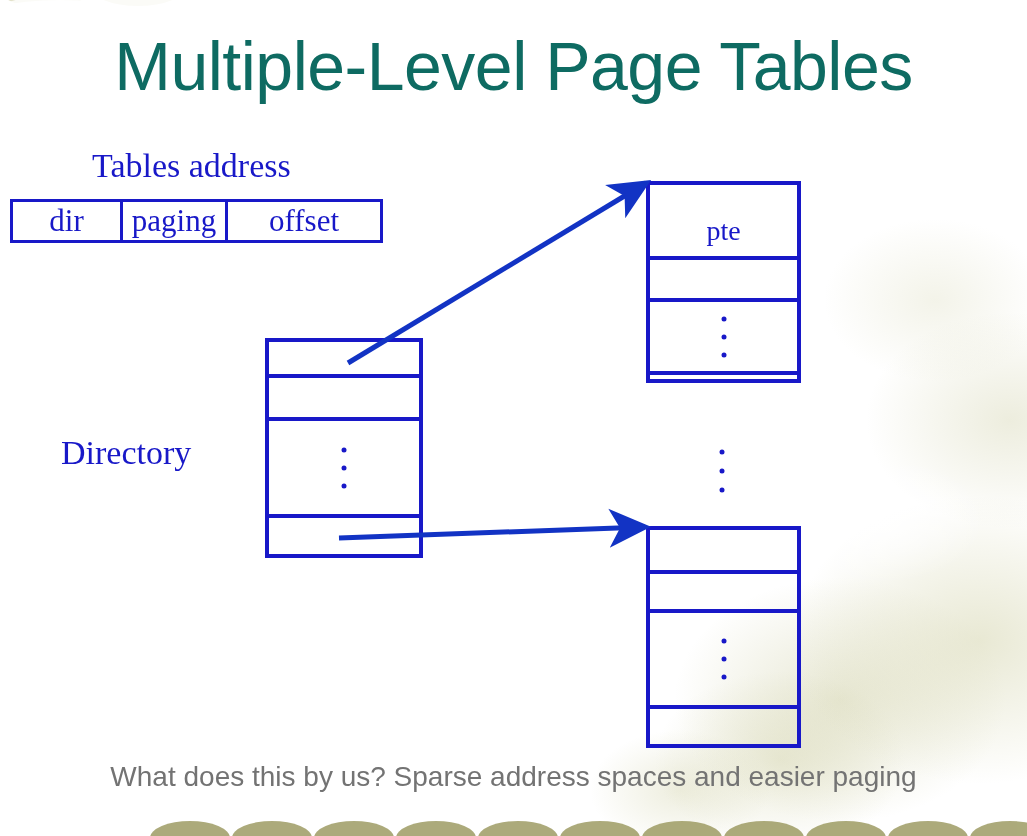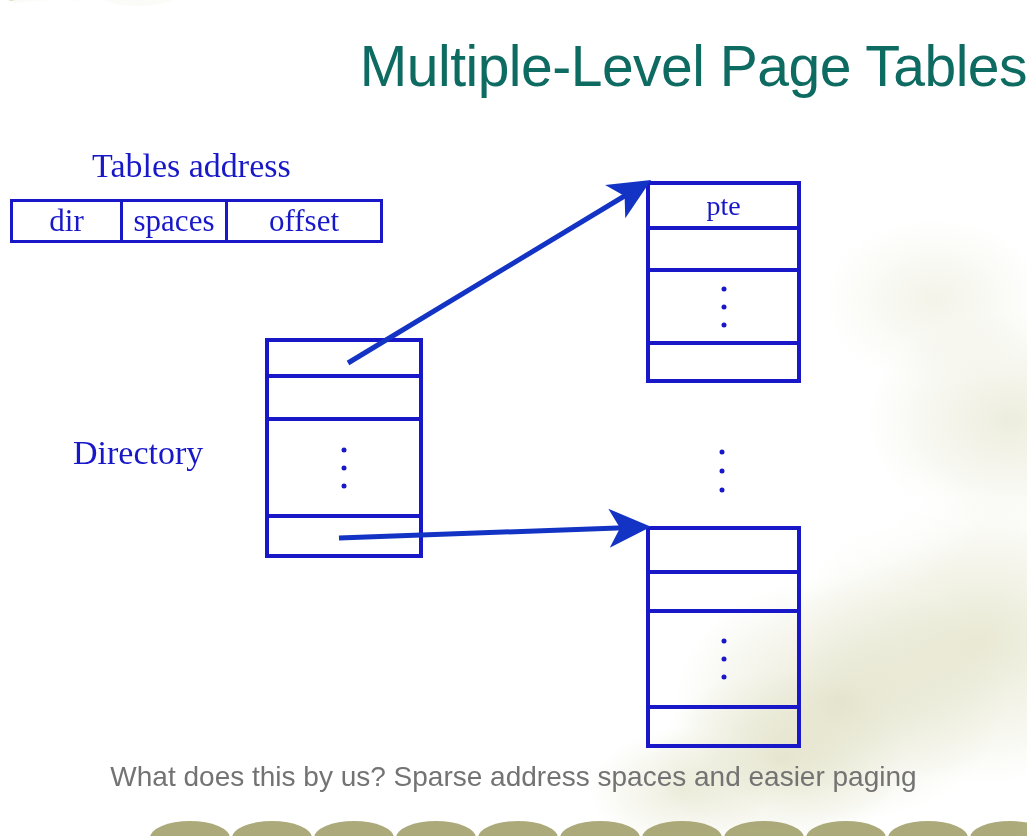--- a/index.html
+++ b/index.html
@@ -42,22 +42,22 @@
     width: 1027px; height: 34px;
     pointer-events: none;
   }
 
   
   #title {
     position: absolute;
     left: 0;
     top: 28px;
     width: 1027px;
-    text-align: right;
-    font-size: 57px;
+    text-align: center;
+    font-size: 68px;
     line-height: 76px;
     color: #0e6b62;
     font-family: "Liberation Sans", sans-serif;
     letter-spacing: -0.5px;
     white-space: nowrap;
   }
 
   
   .serif-label {
     position: absolute;
@@ -65,21 +65,21 @@
     font-family: "Liberation Serif", serif;
     white-space: nowrap;
   }
   #virtual-address-label {
     left: 92px;
     top: 146px;
     font-size: 34px;
     line-height: 40px;
   }
   #directory-label {
-    left: 73px;
+    left: 61px;
     top: 432px;
     font-size: 34px;
     line-height: 42px;
   }
 
   
   #address-box {
     position: absolute;
     left: 10px;
     top: 199px;
@@ -151,21 +151,21 @@
 
   
   #directory-table { left: 265px; top: 338px; width: 158px; height: 220px; }
   #directory-table .r0 { height: 36px; }
   #directory-table .r1 { height: 43px; }
   #directory-table .r2 { height: 97px; }
   #directory-table .r3 { height: 36px; }
 
   
   #pte-table-top { left: 646px; top: 181px; width: 155px; height: 202px; }
-  #pte-table-top .r0 { height: 45px; }
+  #pte-table-top .r0 { height: 55px; margin-top: 20px; }
   #pte-table-top .r1 { height: 42px; }
   #pte-table-top .r2 { height: 73px; }
   #pte-table-top .r3 { height: 34px; }
 
   
   #pte-table-bottom { left: 646px; top: 526px; width: 155px; height: 222px; }
   #pte-table-bottom .r0 { height: 44px; }
   #pte-table-bottom .r1 { height: 39px; }
   #pte-table-bottom .r2 { height: 96px; }
   #pte-table-bottom .r3 { height: 35px; }
@@ -217,21 +217,21 @@
     <ellipse cx="1010" cy="36" rx="40" ry="17"></ellipse>
   </g>
 </svg>
 
 <div id="title">Multiple-Level Page Tables</div>
 
 <div id="virtual-address-label" class="serif-label">Tables address</div>
 
 <div id="address-box">
   <div class="addr-cell c0">dir</div>
-  <div class="addr-cell c1">spaces</div>
+  <div class="addr-cell c1">paging</div>
   <div class="addr-cell c2">offset</div>
 </div>
 
 <div id="directory-label" class="serif-label">Directory</div>
 
 <div id="directory-table" class="page-table">
   <div class="pt-row r0"></div>
   <div class="pt-row r1"></div>
   <div class="pt-row r2">
     <span class="vdots">

